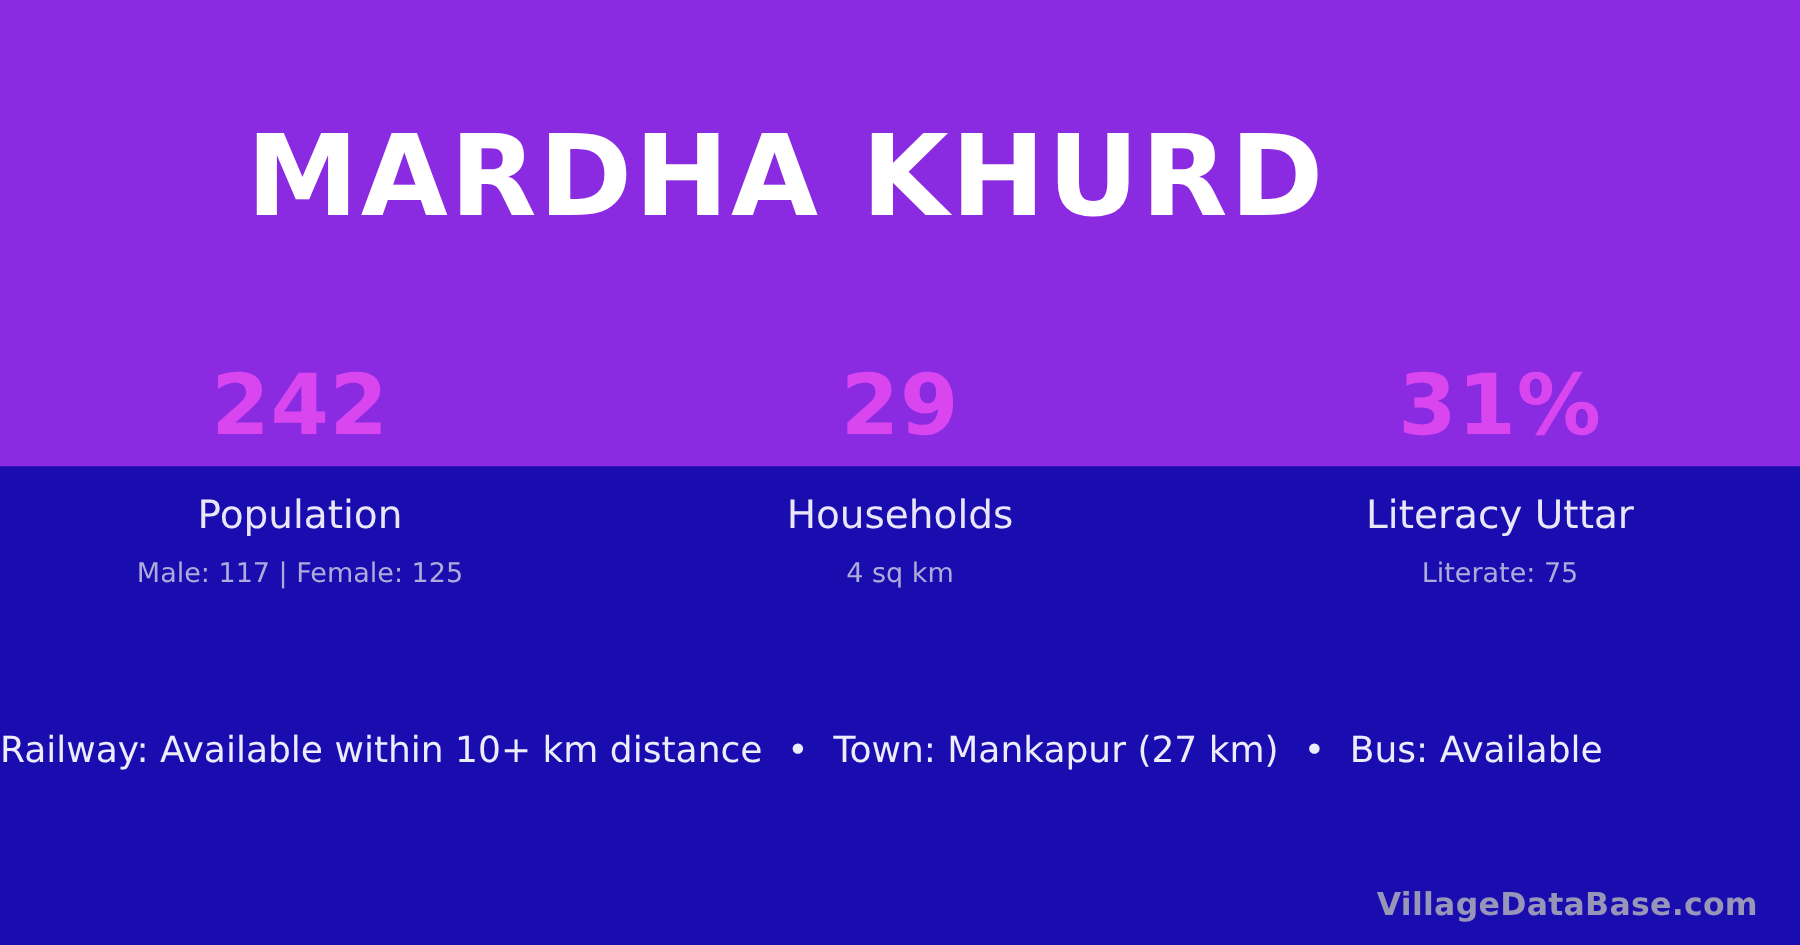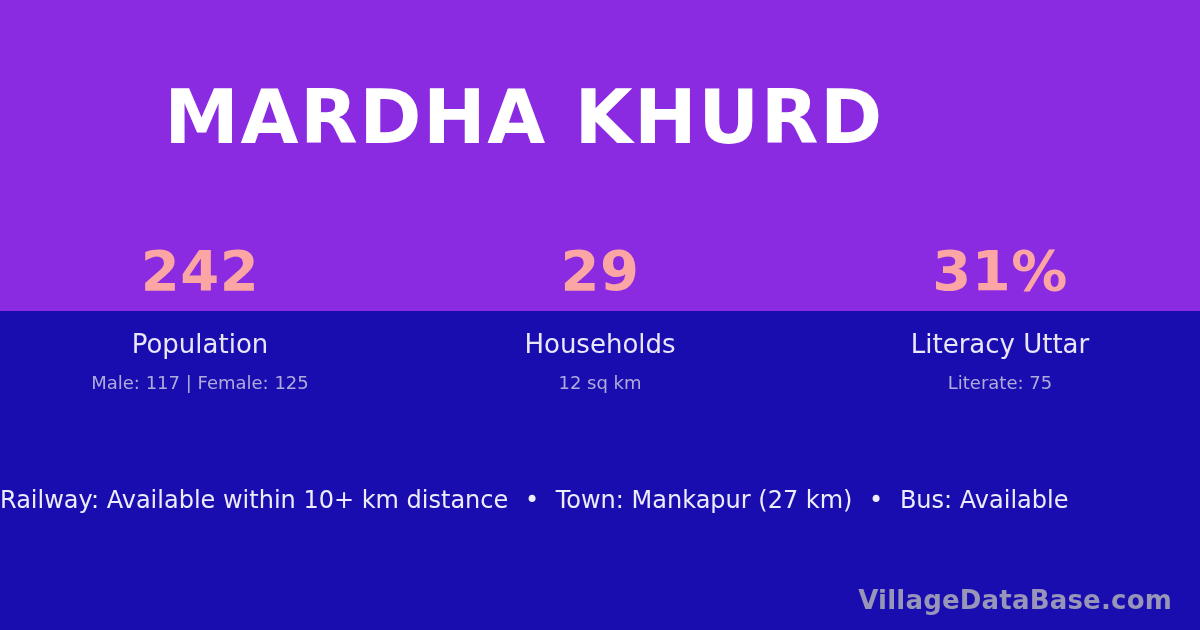--- a/index.html
+++ b/index.html
@@ -88,21 +88,21 @@
   }
 
   .stat-col {
     flex:1 1 0;
     text-align:center;
   }
 
   .stat-value {
     font-size:56px;
     font-weight:bold;
-    color:#fca5a5;
+    color:#d946ef;
     line-height:1.0;
     letter-spacing:0.5px;
   }
 
   .stat-label {
     margin-top:31px;
     font-size:26px;
     font-weight:normal;
     color:#E9E7F7;
     line-height:1.1;
@@ -135,21 +135,21 @@
     display:inline;
     padding:0 9px;
     color:#EDECFA;
   }
 
   
   .footer-brand {
     position:absolute;
     right:28px;
     bottom:14px;
-    font-size:26px;
+    font-size:21px;
     font-weight:bold;
     color:#9795B8;
     letter-spacing:0.2px;
     line-height:1.2;
     margin-top:24px;
   }
 </style>
 </head>
 <body>
 
@@ -168,21 +168,21 @@
 
       <div class="stat-col">
         <div class="stat-value">242</div>
         <div class="stat-label">Population</div>
         <div class="stat-sub">Male: 117 | Female: 125</div>
       </div>
 
       <div class="stat-col">
         <div class="stat-value">29</div>
         <div class="stat-label">Households</div>
-        <div class="stat-sub">12 sq km</div>
+        <div class="stat-sub">4 sq km</div>
       </div>
 
       <div class="stat-col">
         <div class="stat-value">31%</div>
         <div class="stat-label">Literacy Uttar</div>
         <div class="stat-sub">Literate: 75</div>
       </div>
 
     </div>
 

